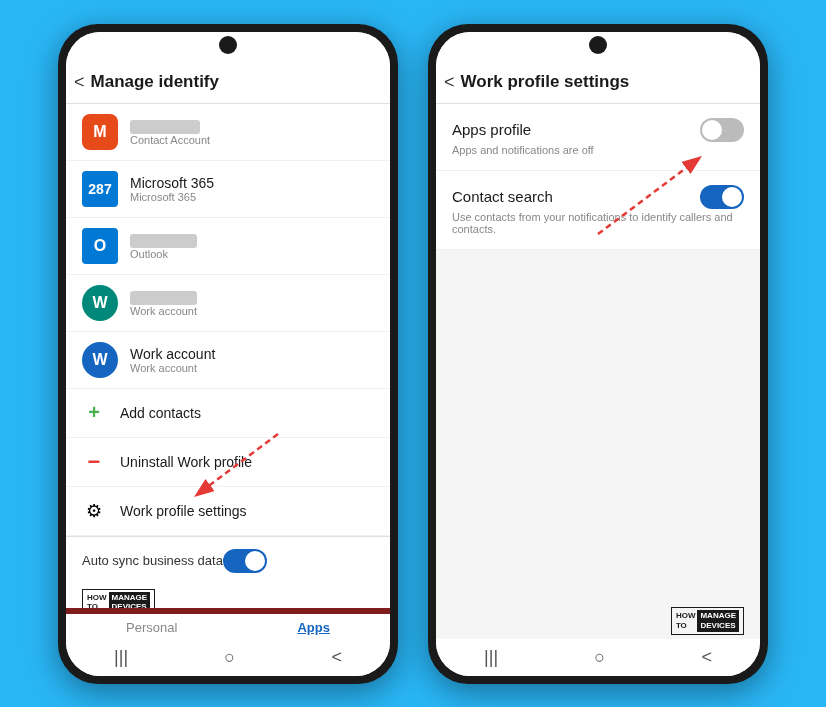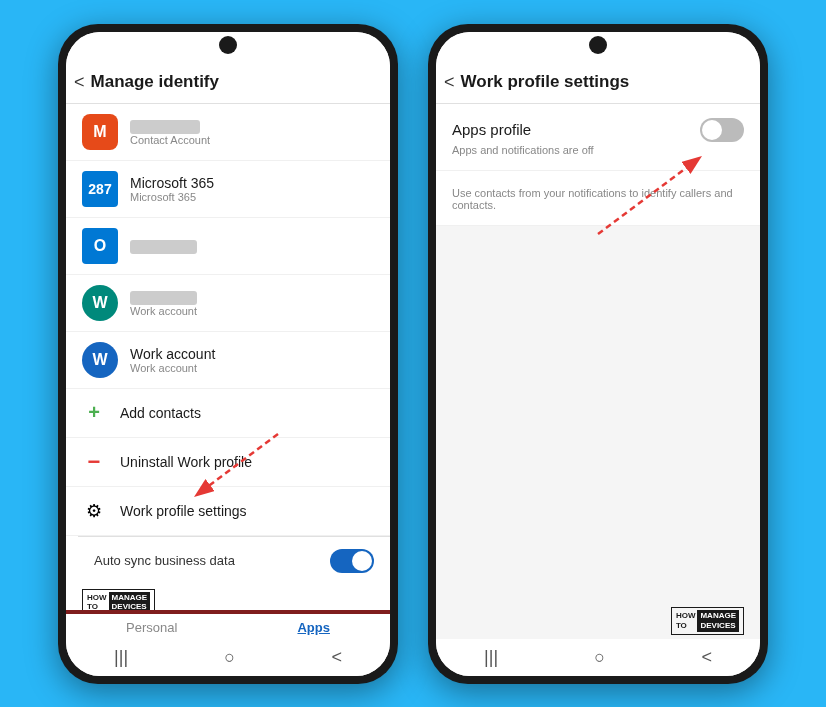--- a/index.html
+++ b/index.html
@@ -151,25 +151,23 @@
     }
 
     .action-label {
       font-size: 14px;
       color: #1a1a1a;
     }
 
     .sync-row {
       display: flex;
       align-items: center;
-      justify-content: space-between;
       padding: 12px 16px;
       background: white;
       border-top: 1px solid #e0e0e0;
-      margin-left: 12px;
     }
 
     .sync-label {
       font-size: 13px;
       color: #333;
     }
 
     .toggle {
       width: 44px;
       height: 24px;
@@ -189,21 +187,21 @@
       background: white;
       border-radius: 50%;
       transition: left 0.2s;
     }
 
     .toggle.on .toggle-knob { left: 22px; }
     .toggle.off .toggle-knob { left: 2px; }
 
     .bottom-tabs {
       background: white;
-      border-top: 4px solid #7f1d1d;
+      border-top: 6px solid #7f1d1d;
       padding: 6px 0 4px;
       display: flex;
       justify-content: space-around;
     }
 
     .tab-item {
       font-size: 13px;
       color: #888;
       text-align: center;
     }
@@ -331,20 +329,21 @@
         </div>
 
         <div class="account-item">
           <div class="account-icon" style="background:#0078d4;border-radius:4px;">
             <span style="color:white;font-size:16px;font-weight:bold;">O</span>
           </div>
           <div class="account-info">
             <div class="account-name">
               <span class="blurred-text">&nbsp;&nbsp;&nbsp;&nbsp;&nbsp;&nbsp;&nbsp;&nbsp;&nbsp;&nbsp;&nbsp;&nbsp;&nbsp;&nbsp;&nbsp;&nbsp;&nbsp;&nbsp;&nbsp;&nbsp;</span>
             </div>
+            <div class="account-sub">Outlook</div>
           </div>
         </div>
 
         <div class="account-item">
           <div class="account-icon" style="background:#00897b;border-radius:50%;">
             <span style="color:white;font-size:16px;font-weight:bold;">W</span>
           </div>
           <div class="account-info">
             <div class="account-name">
               <span class="blurred-text">&nbsp;&nbsp;&nbsp;&nbsp;&nbsp;&nbsp;&nbsp;&nbsp;&nbsp;&nbsp;&nbsp;&nbsp;&nbsp;&nbsp;&nbsp;&nbsp;&nbsp;&nbsp;&nbsp;&nbsp;</span>
@@ -434,20 +433,26 @@
         <div class="setting-row-header">
           <span class="setting-name">Apps profile</span>
           <div class="toggle off">
             <div class="toggle-knob"></div>
           </div>
         </div>
         <div class="setting-desc">Apps and notifications are off</div>
       </div>
 
       <div class="setting-row">
+        <div class="setting-row-header">
+          <span class="setting-name">Contact search</span>
+          <div class="toggle on">
+            <div class="toggle-knob"></div>
+          </div>
+        </div>
         <div class="setting-desc">Use contacts from your notifications to identify callers and contacts.</div>
       </div>
 
       <div style="flex:1;background:#f5f5f5;"></div>
 
       <div class="logo-wrap" style="justify-content:flex-end;">
         <div style="display:flex;align-items:center;gap:2px;border:1.5px solid #1a1a1a;padding:2px 4px;">
           <div style="font-size:8px;font-weight:900;line-height:1.2;color:#1a1a1a;">HOW<br>TO</div>
           <div style="background:#1a1a1a;color:white;font-size:8px;font-weight:900;padding:1px 3px;line-height:1.2;">MANAGE<br>DEVICES</div>
         </div>

